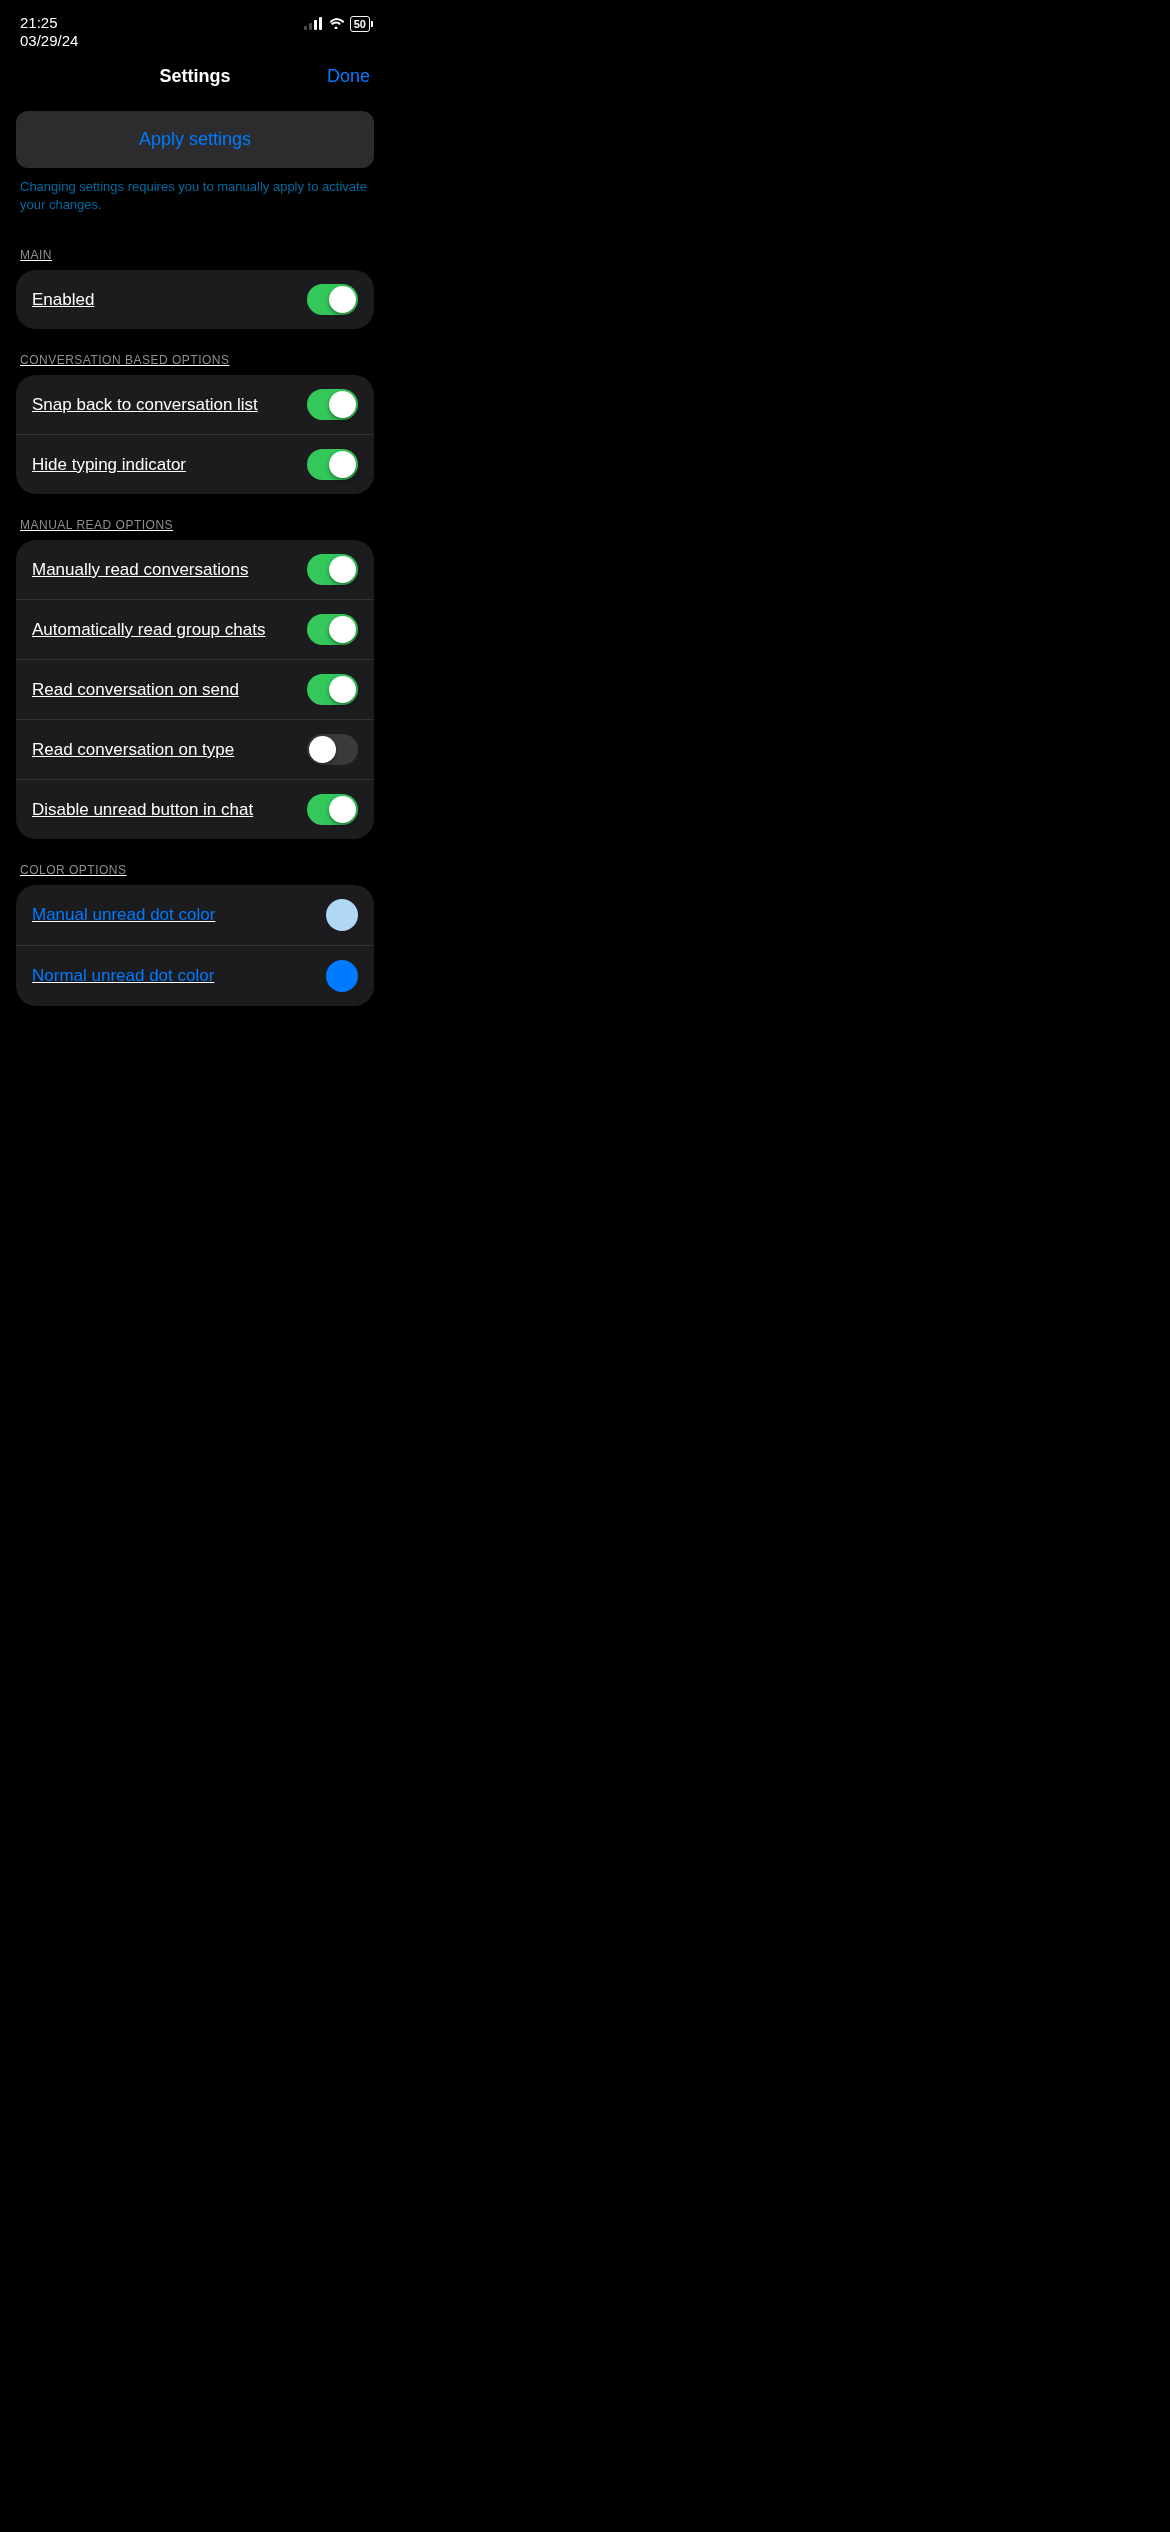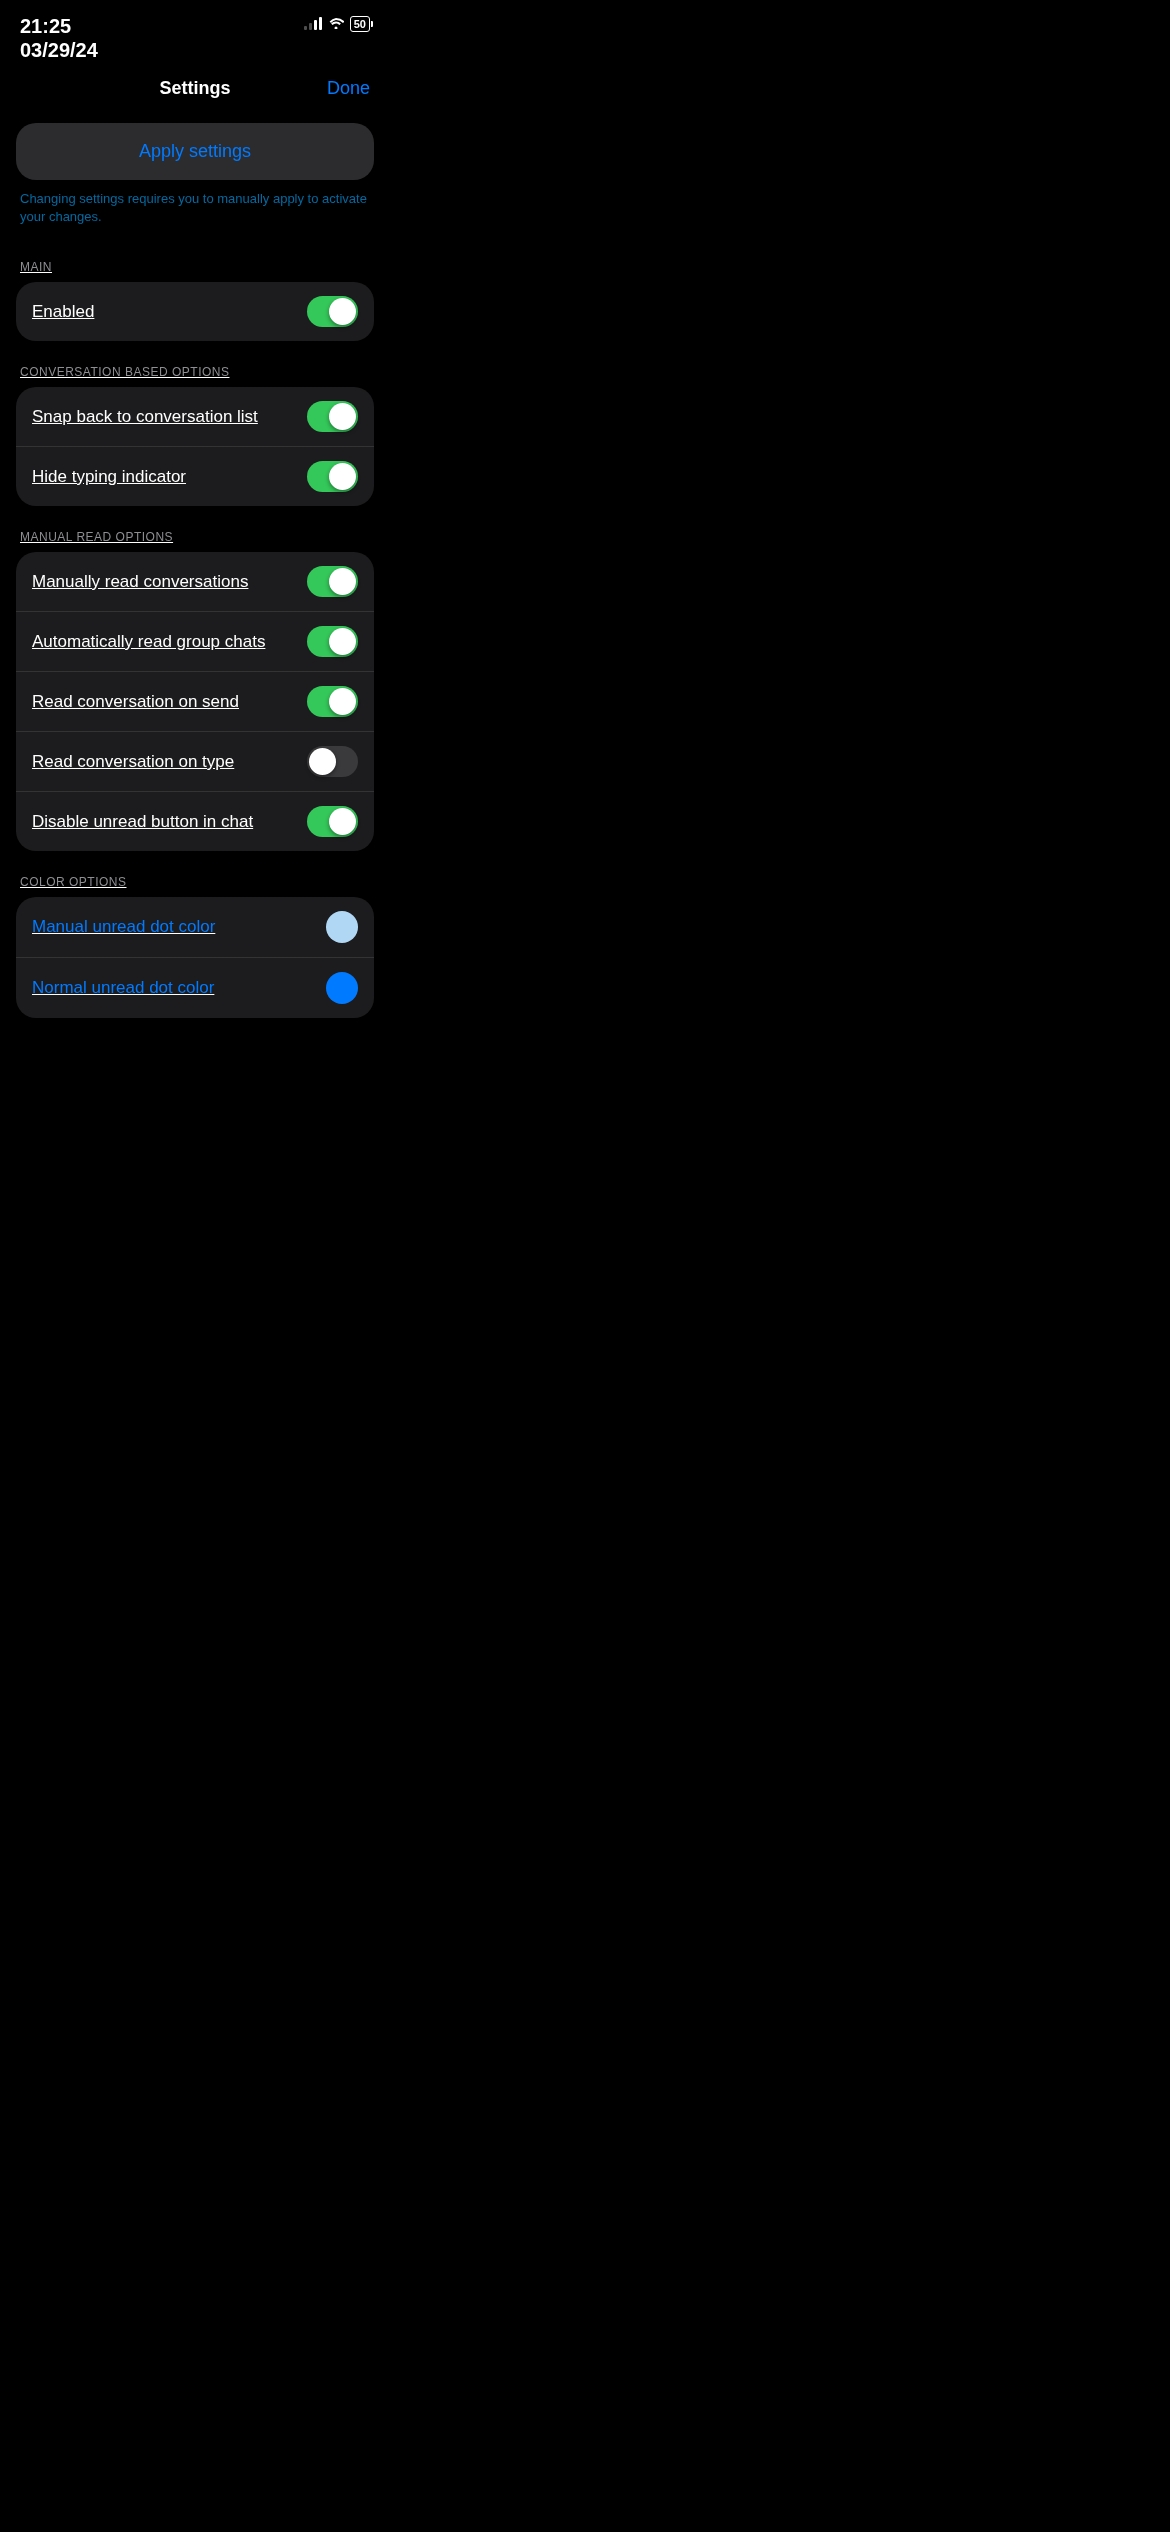--- a/index.html
+++ b/index.html
@@ -15,22 +15,22 @@
     }
 
     
     .status-bar {
       display: flex;
       justify-content: space-between;
       align-items: flex-start;
       padding: 14px 20px 6px;
     }
     .status-time {
-      font-size: 20px;
-      font-weight: 700;
+      font-size: 15px;
+      font-weight: 400;
       line-height: 1.2;
     }
     .status-icons {
       display: flex;
       align-items: center;
       gap: 6px;
       padding-top: 2px;
       justify-content: center;
     }
     .signal-bars {
@@ -96,21 +96,21 @@
     
     .content {
       padding: 10px 16px;
     }
 
     
     .apply-btn {
       width: 100%;
       background: #2c2c2e;
       border: none;
-      border-radius: 20px;
+      border-radius: 12px;
       padding: 18px;
       font-size: 18px;
       color: #007AFF;
       cursor: pointer;
       margin-bottom: 10px;
     }
 
     .apply-desc {
       font-size: 13px;
       color: #0369a1;

